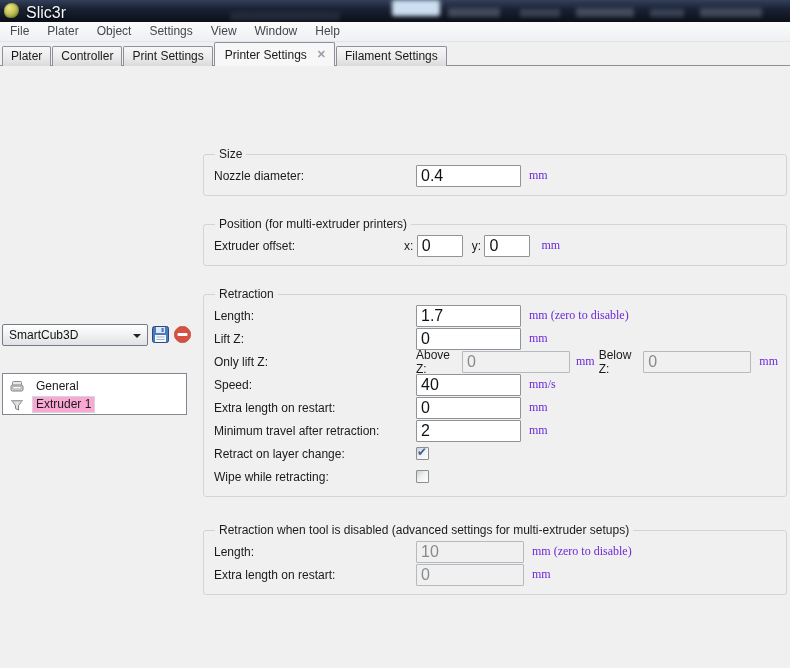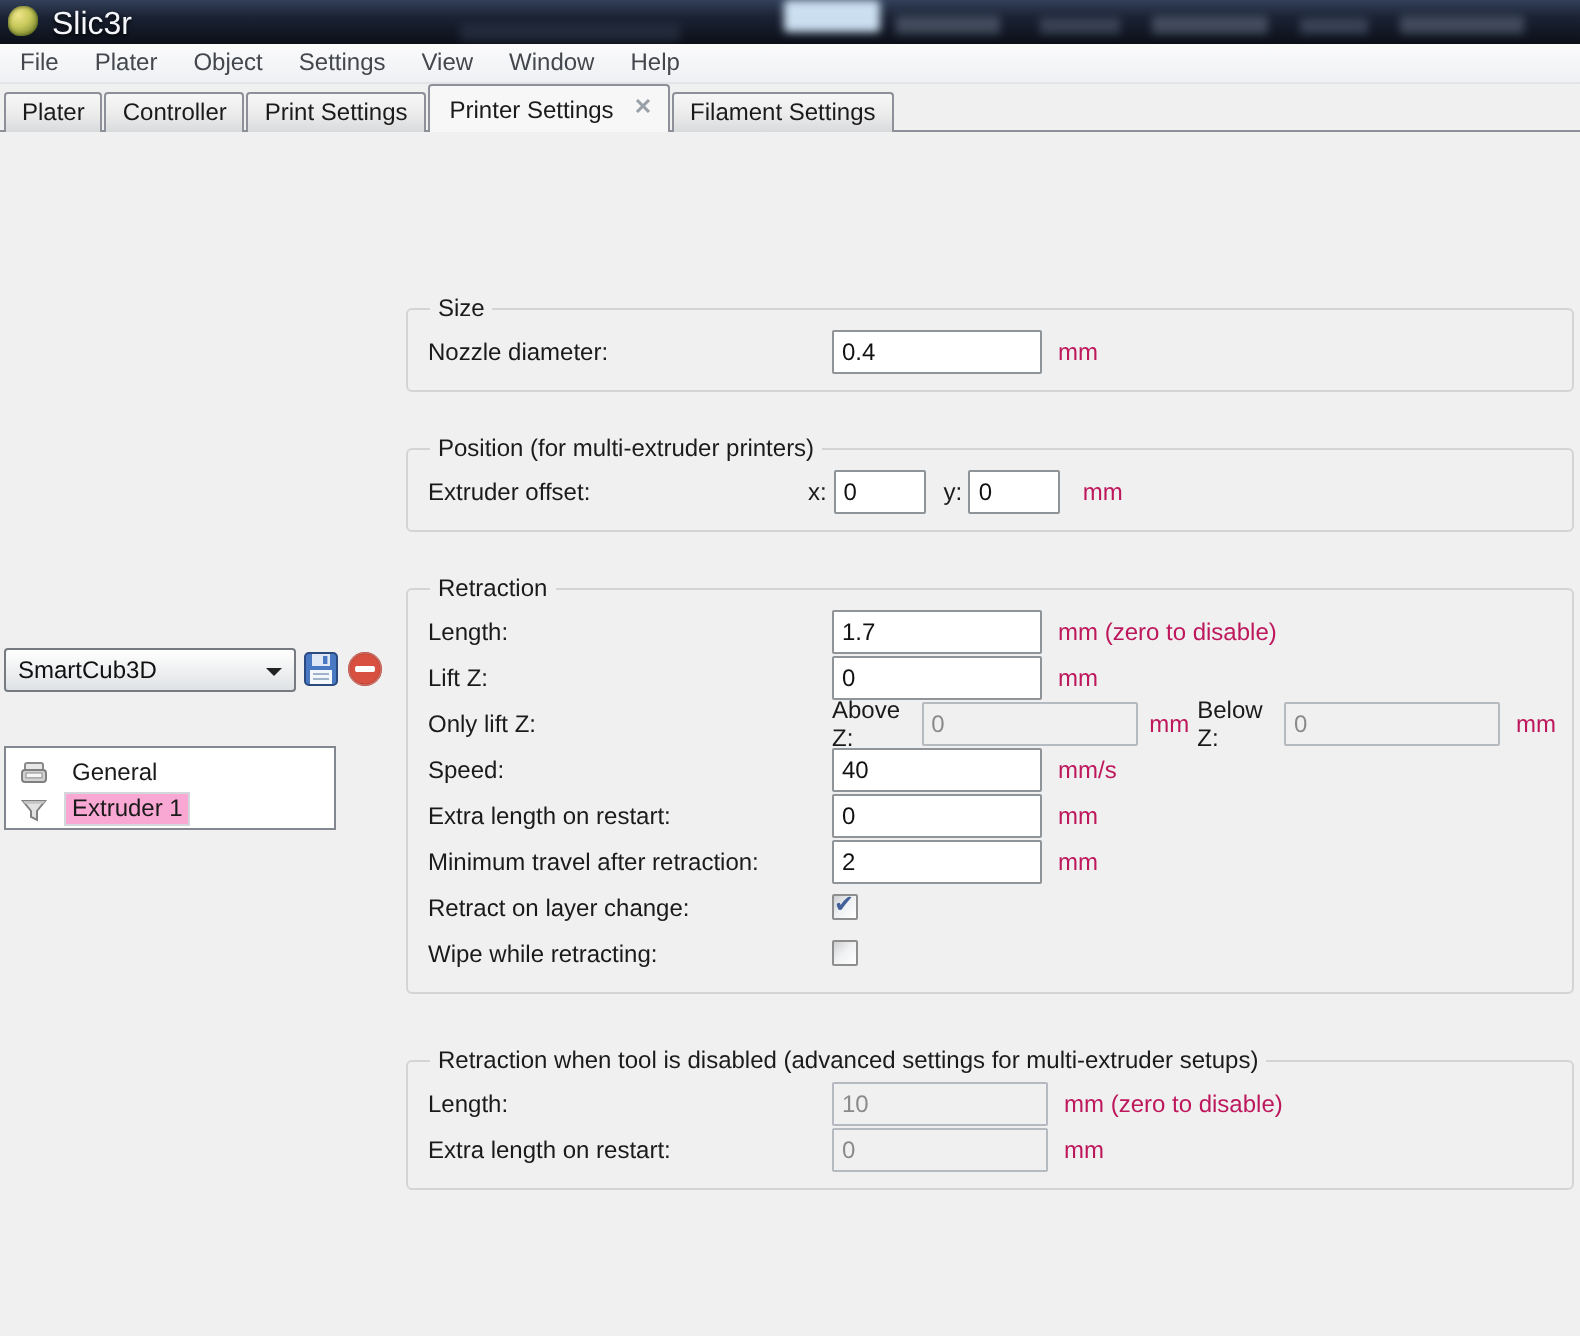--- a/index.html
+++ b/index.html
@@ -39,40 +39,40 @@
   
   .app-body { display:flex; height:602px; background:#f0f0f0;align-items:center; }
 
   
   .sidebar { width:195px; flex:none; display:flex; flex-direction:column; padding:4px 0 0 2px; }
   .preset-row { display:flex; align-items:center; gap:3px; margin-bottom:3px; }
   .combo { position:relative; width:146px; height:22px; border:1px solid #767b82; border-radius:2px;
     background:linear-gradient(180deg,#ffffff 0%,#f1f2f3 45%,#dfe2e6 100%); padding:3px 18px 0 6px; color:#111; }
   .combo-arrow { position:absolute; right:6px; top:9px; width:0; height:0; border-left:4px solid transparent; border-right:4px solid transparent; border-top:4px solid #222; }
   .tool-icon { width:19px; height:19px; display:flex; align-items:center; justify-content:center; }
-  .tree-box { flex:1; width:166px; background:#ffffff; border:1px solid #828790; padding-top:4px;margin-top:24px; }
+  .tree-box { flex:1; width:185px; background:#ffffff; border:1px solid #828790; padding-top:4px;margin-top:24px; }
   .tree-row { display:flex; align-items:center; height:18px; padding-left:7px; gap:9px; color:#1a1a1a; }
   .tree-label { padding:0 3px; line-height:15px; }
   .tree-row.selected .tree-label { background:#f9a8d4; outline:1px solid #d3d6da; }
   .tree-icon { width:14px; height:14px; flex:none; }
 
   
   .main { flex:1; padding:2px 3px 0 8px; }
   fieldset { border:1px solid #d4d4d4; border-radius:3px; padding:3px 8px 8px 10px; }
   legend { padding:0 4px; margin-left:1px; color:#1b1b1b; }
   .fs-size { margin-top:6px; }
   .fs-position { margin-top:21px; }
   .fs-retraction { margin-top:21px; }
   .fs-retraction2 { margin-top:26px; }
 
   .row { display:flex; align-items:center; height:23px; }
   .lbl { width:202px; flex:none; color:#1a1a1a; }
-  .unit { margin-left:8px; color:#be185d; }
+  .unit { margin-left:8px; color:#6d28d9;font-family:Liberation Serif, serif; }
   .txt { width:105px; height:22px; border:1px solid #8f9498; background:#fff; color:#111;
-    font-family:"Liberation Sans",sans-serif; font-size:12px; padding:0 4px; border-radius:1px; }
+    font-family:"Liberation Sans",sans-serif; font-size:16px; padding:0 4px; border-radius:1px; }
   .txt.sm { width:46px; }
   .txt.dis { width:108px; background:#f0f0f0; color:#8a8a8a; border-color:#b4babf; }
   .inline-lbl { color:#1a1a1a; }
 
   .cb { position:relative; width:13px; height:13px; border:1px solid #8e8e8e; border-radius:1px;
     background:linear-gradient(135deg,#cdd0d3 0%,#eef0f1 45%,#ffffff 100%); }
   .cb.checked::after { content:"\2714"; position:absolute; left:0px; top:-3px; font-size:12px; color:#44609a; }
 
   svg { display:block; }
 </style>

